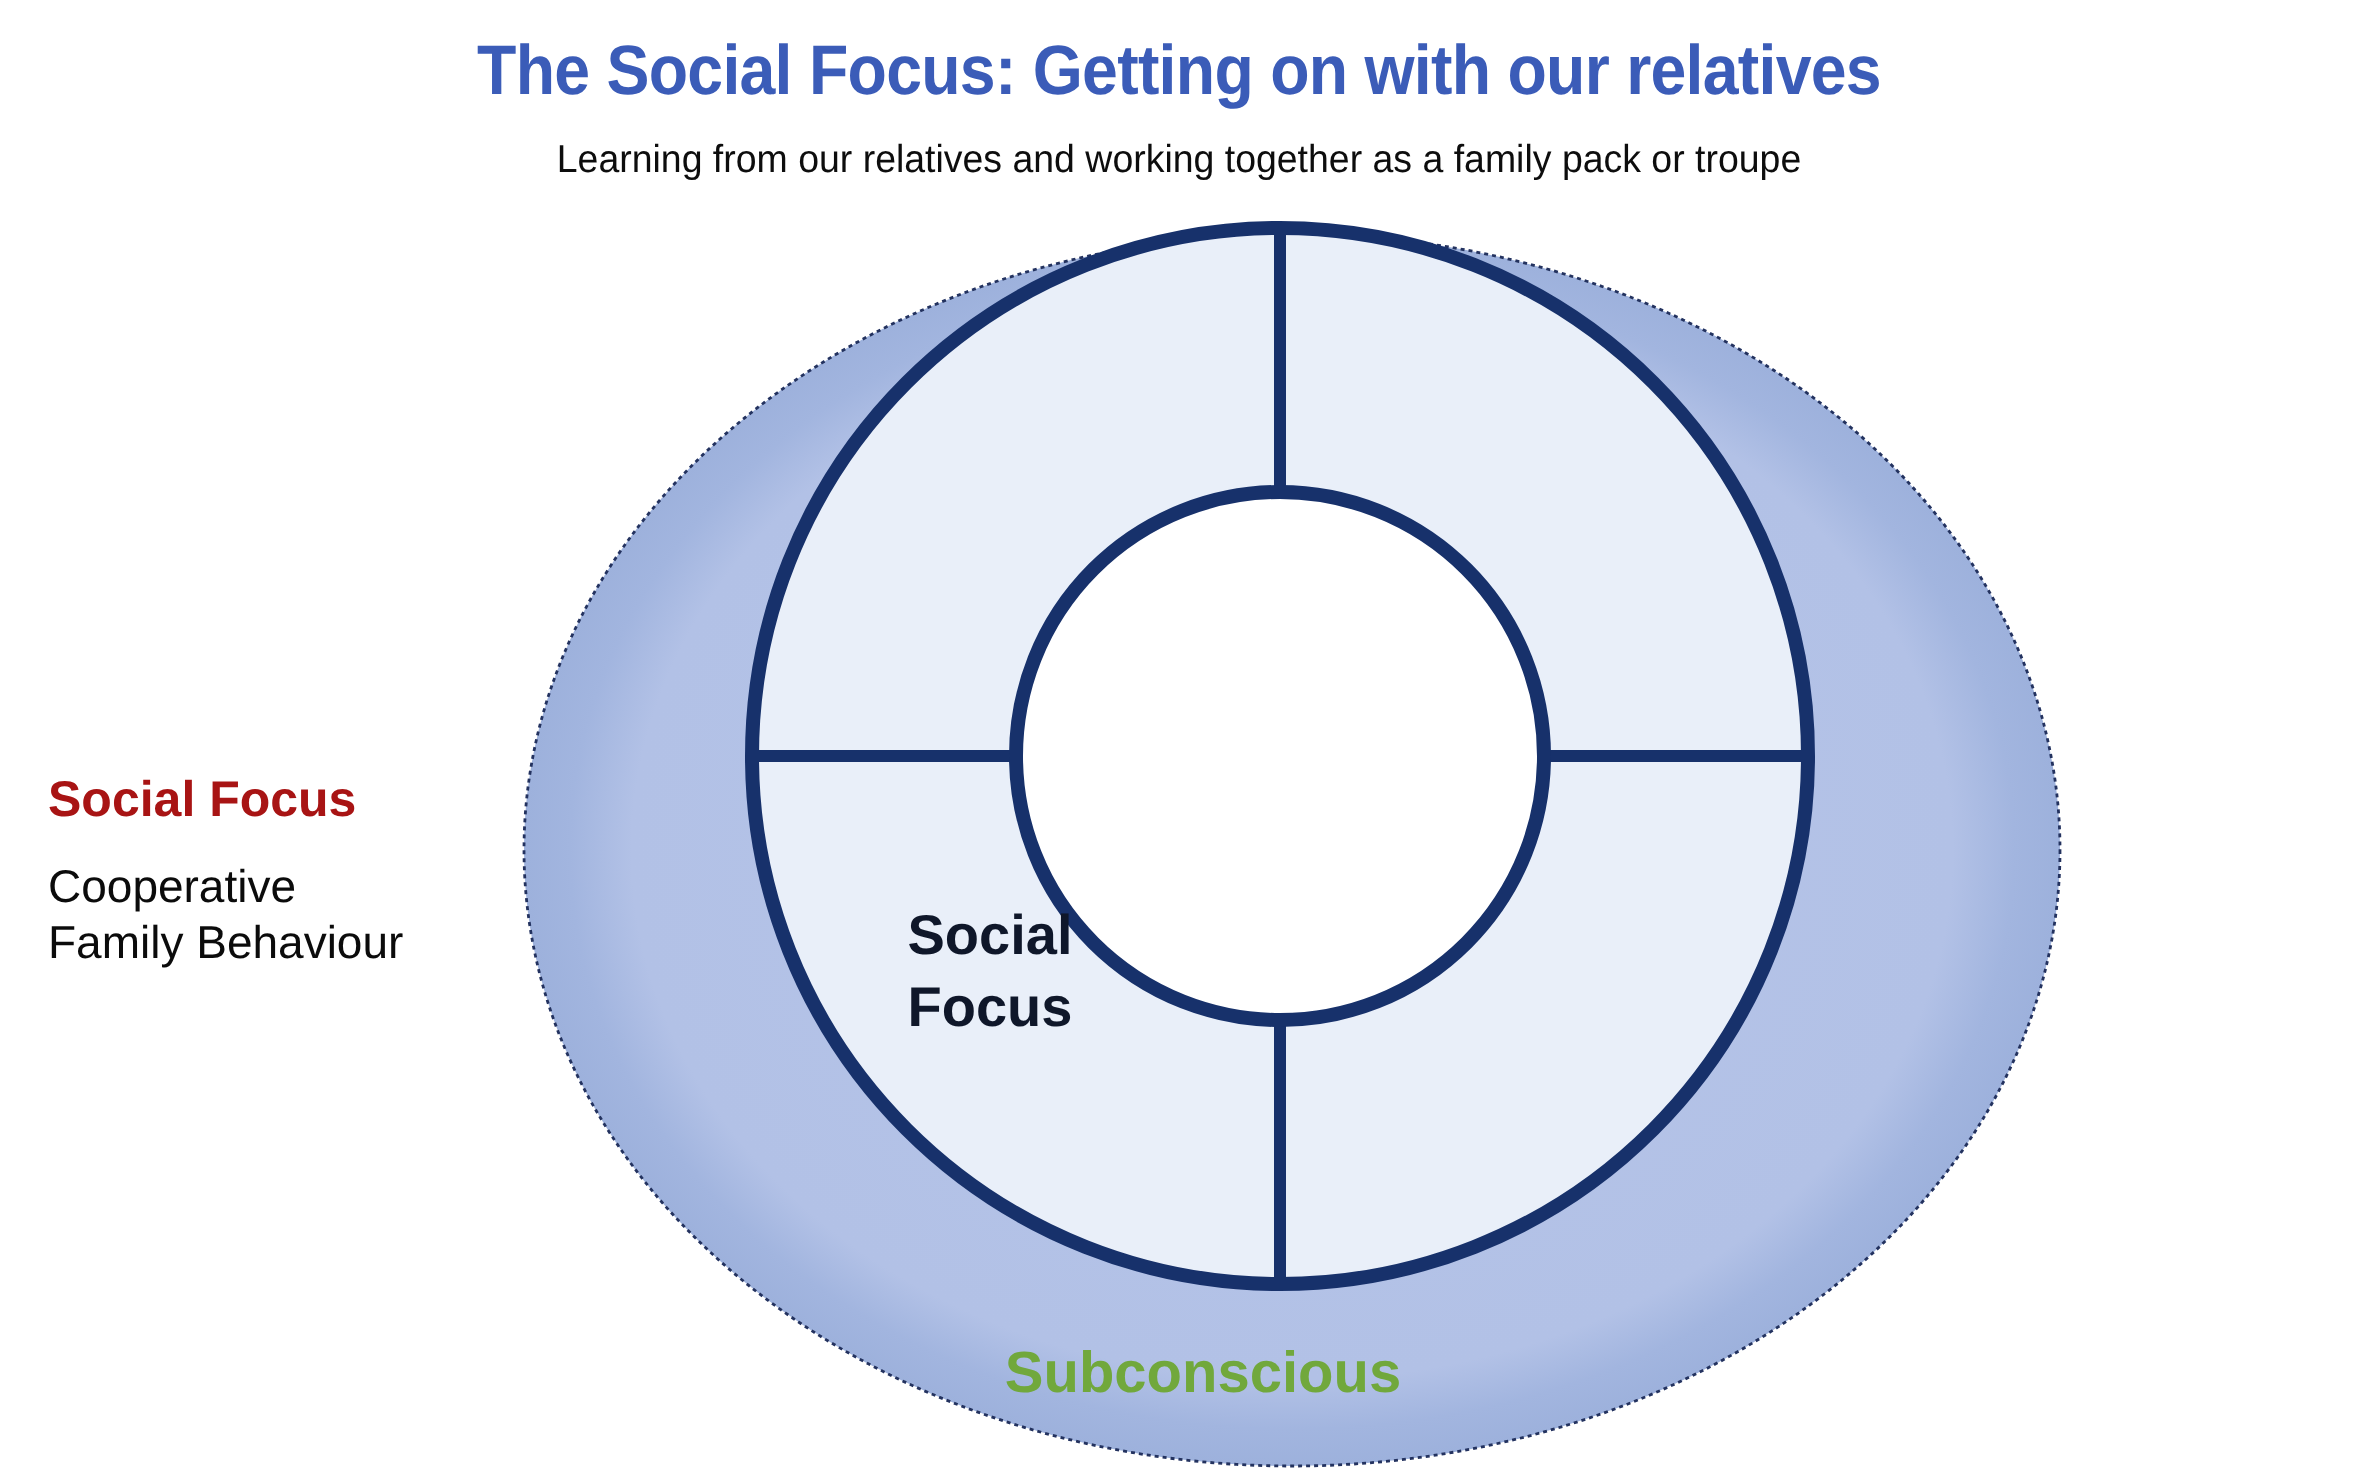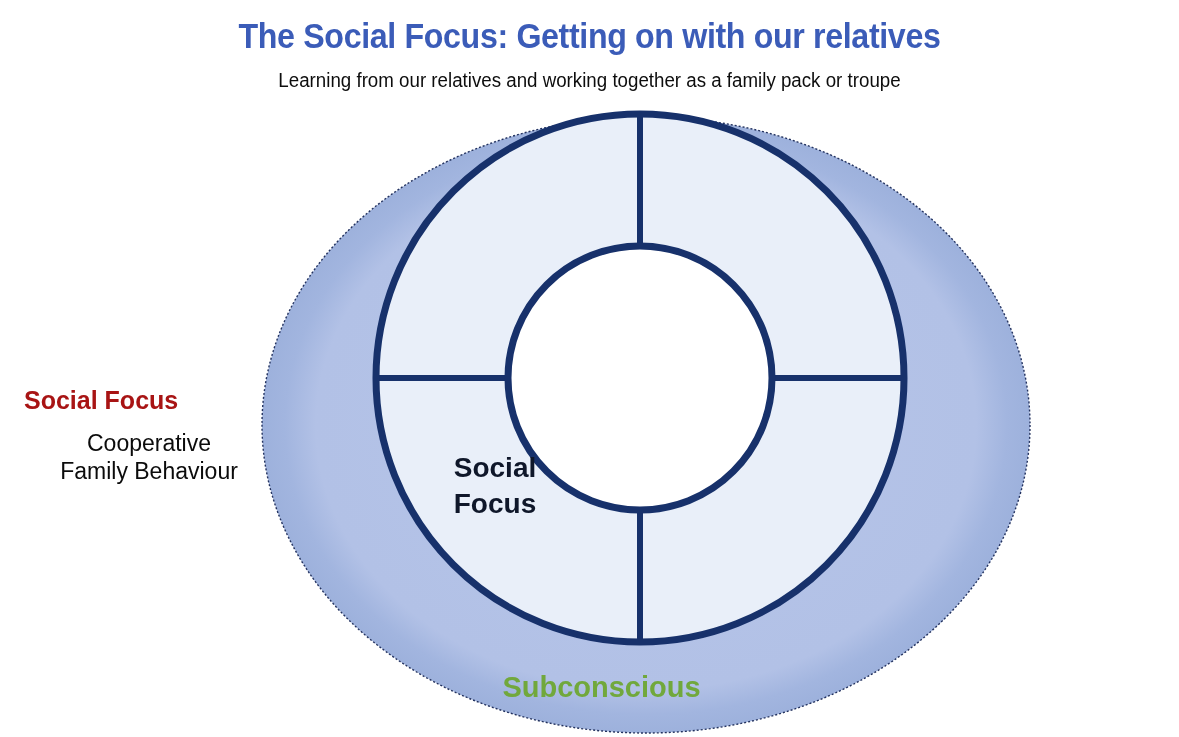--- a/index.html
+++ b/index.html
@@ -154,21 +154,21 @@
       <circle cx="640" cy="378" r="132" fill="#ffffff" stroke="#17316b" stroke-width="7"></circle>
     </g>
   </svg>
 
   <div class="title">The Social Focus: Getting on with our relatives</div>
 
   <div class="subtitle">Learning from our relatives and working together as a family pack or troupe</div>
 
   <div class="legend">
     <div class="legend-heading">Social Focus</div>
-    <div class="legend-item" style="white-space: pre-line; text-align: center;">Cooperative
+    <div class="legend-item" style="white-space: pre-line;">Cooperative
 Family Behaviour</div>
   </div>
 
   <div class="ring-label">Social
 Focus</div>
 
   <div class="ellipse-label">Subconscious</div>
 
 </div>
 

